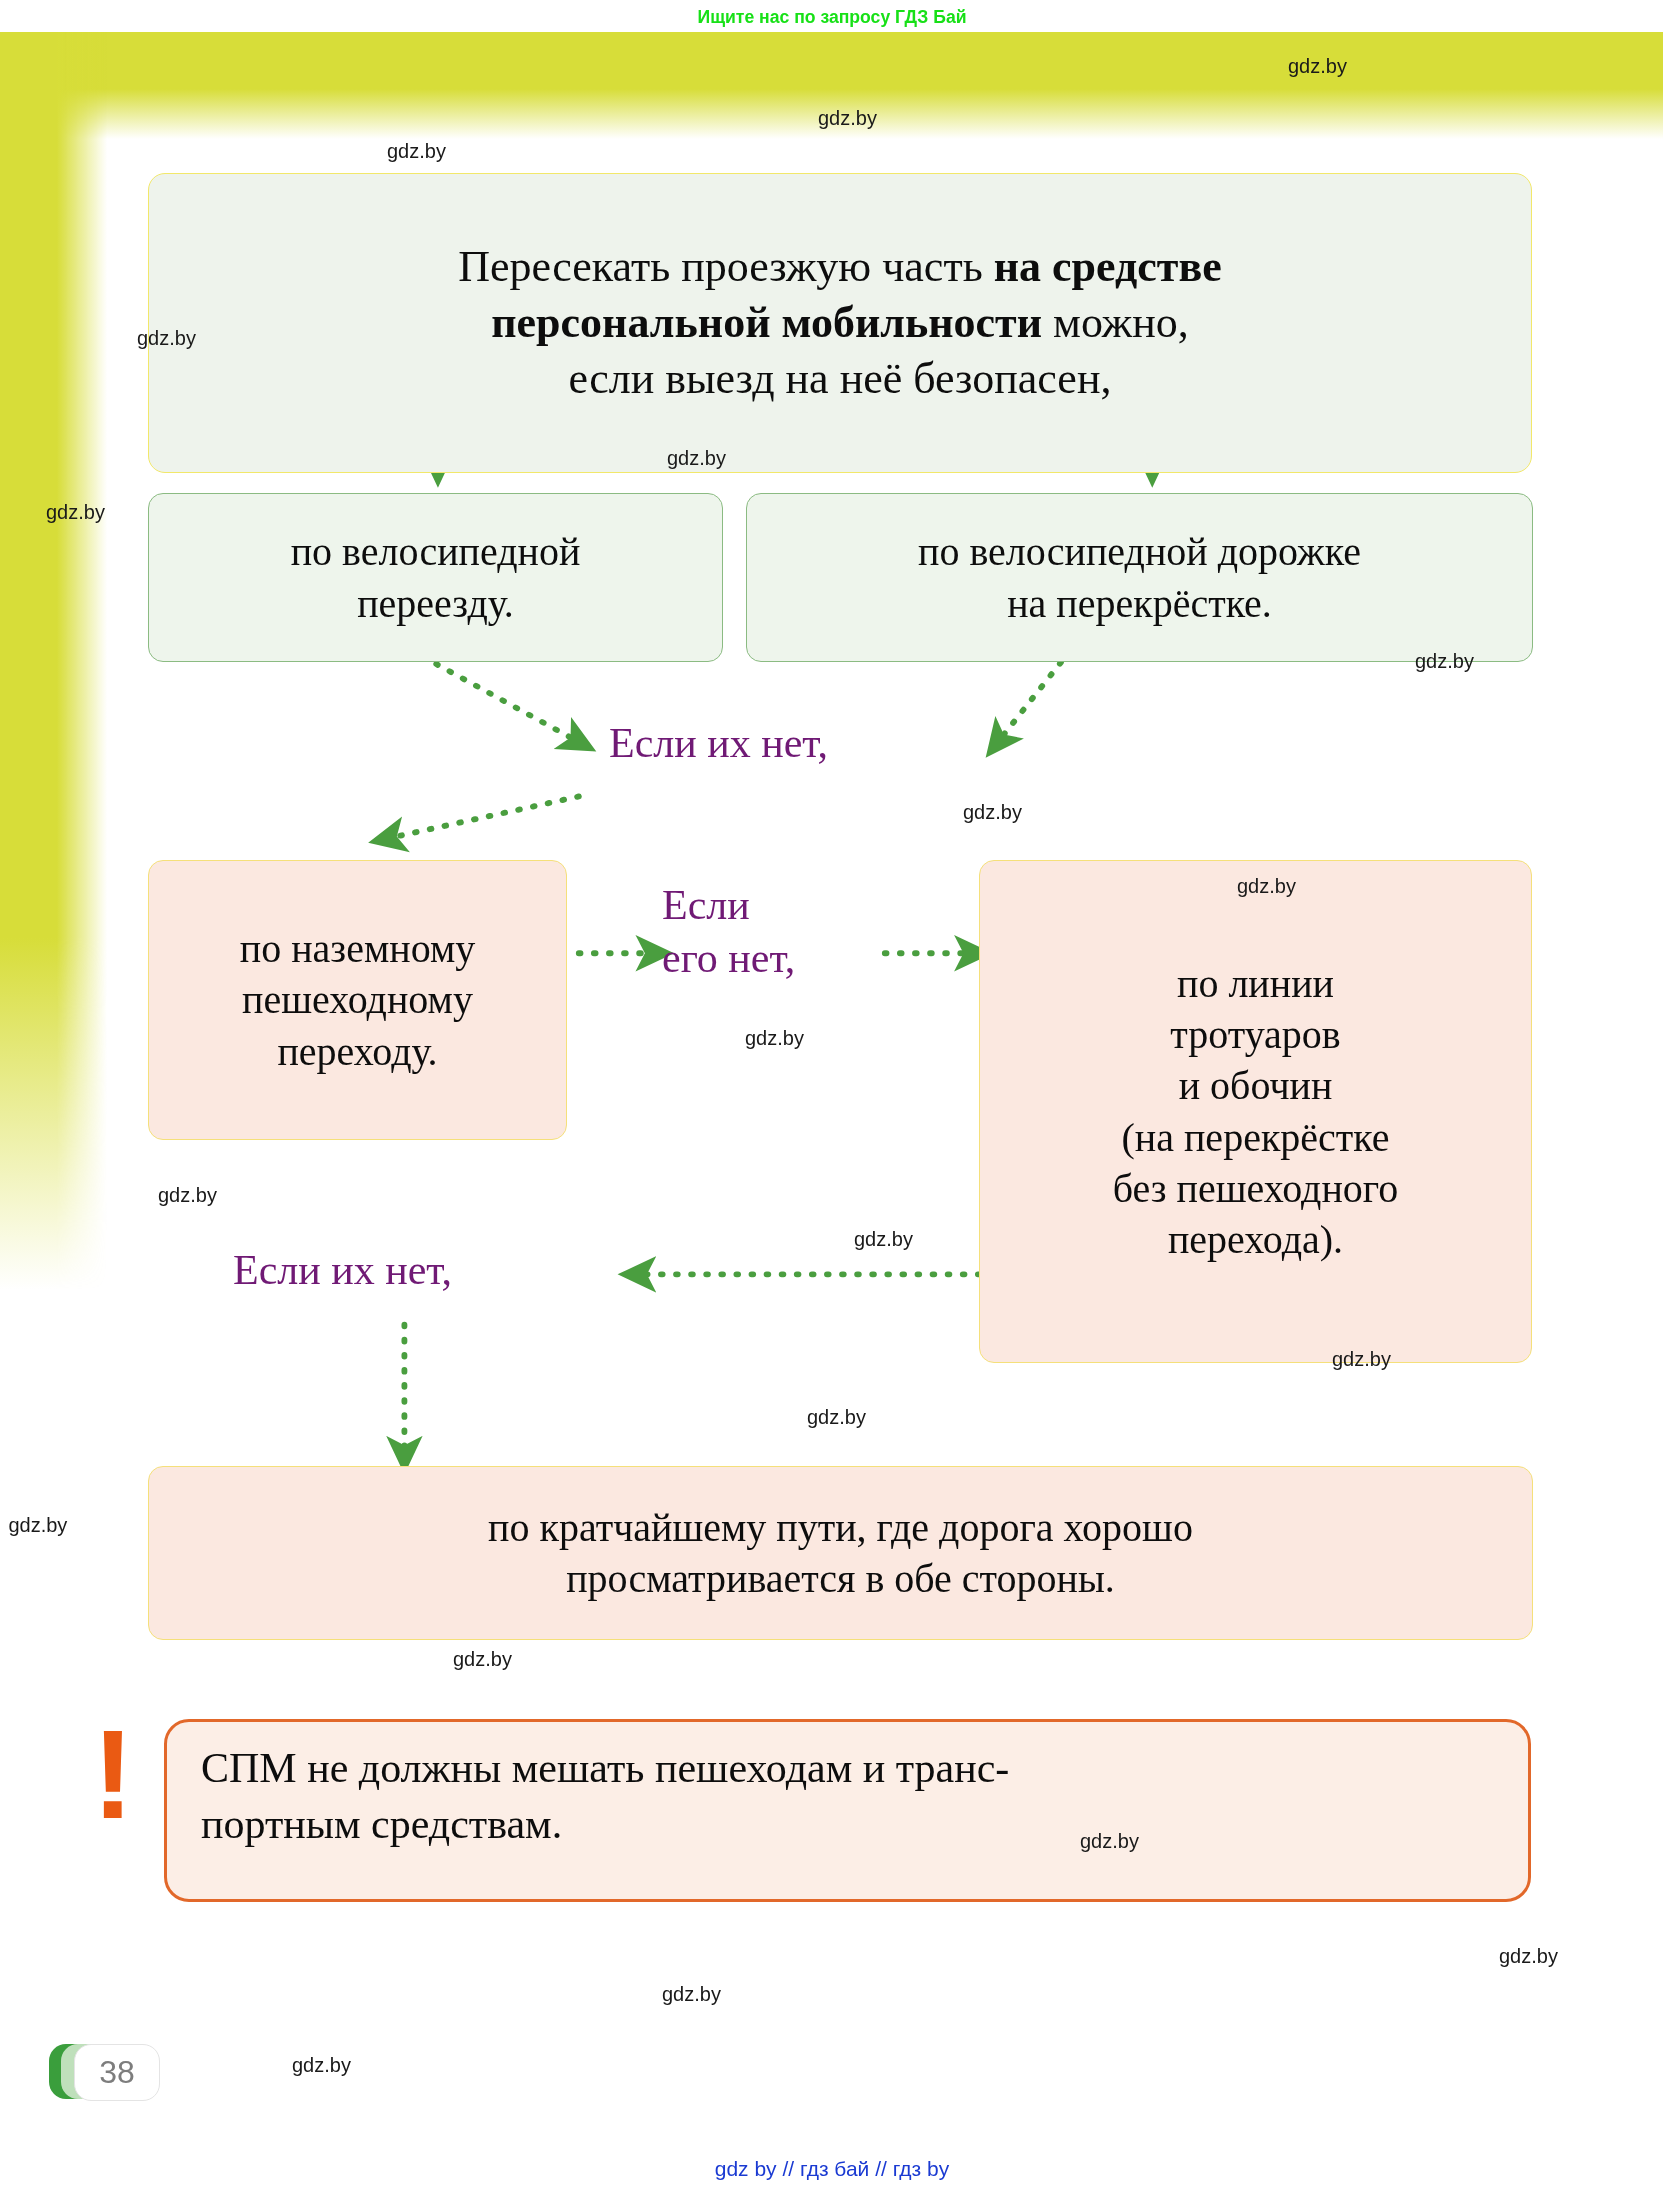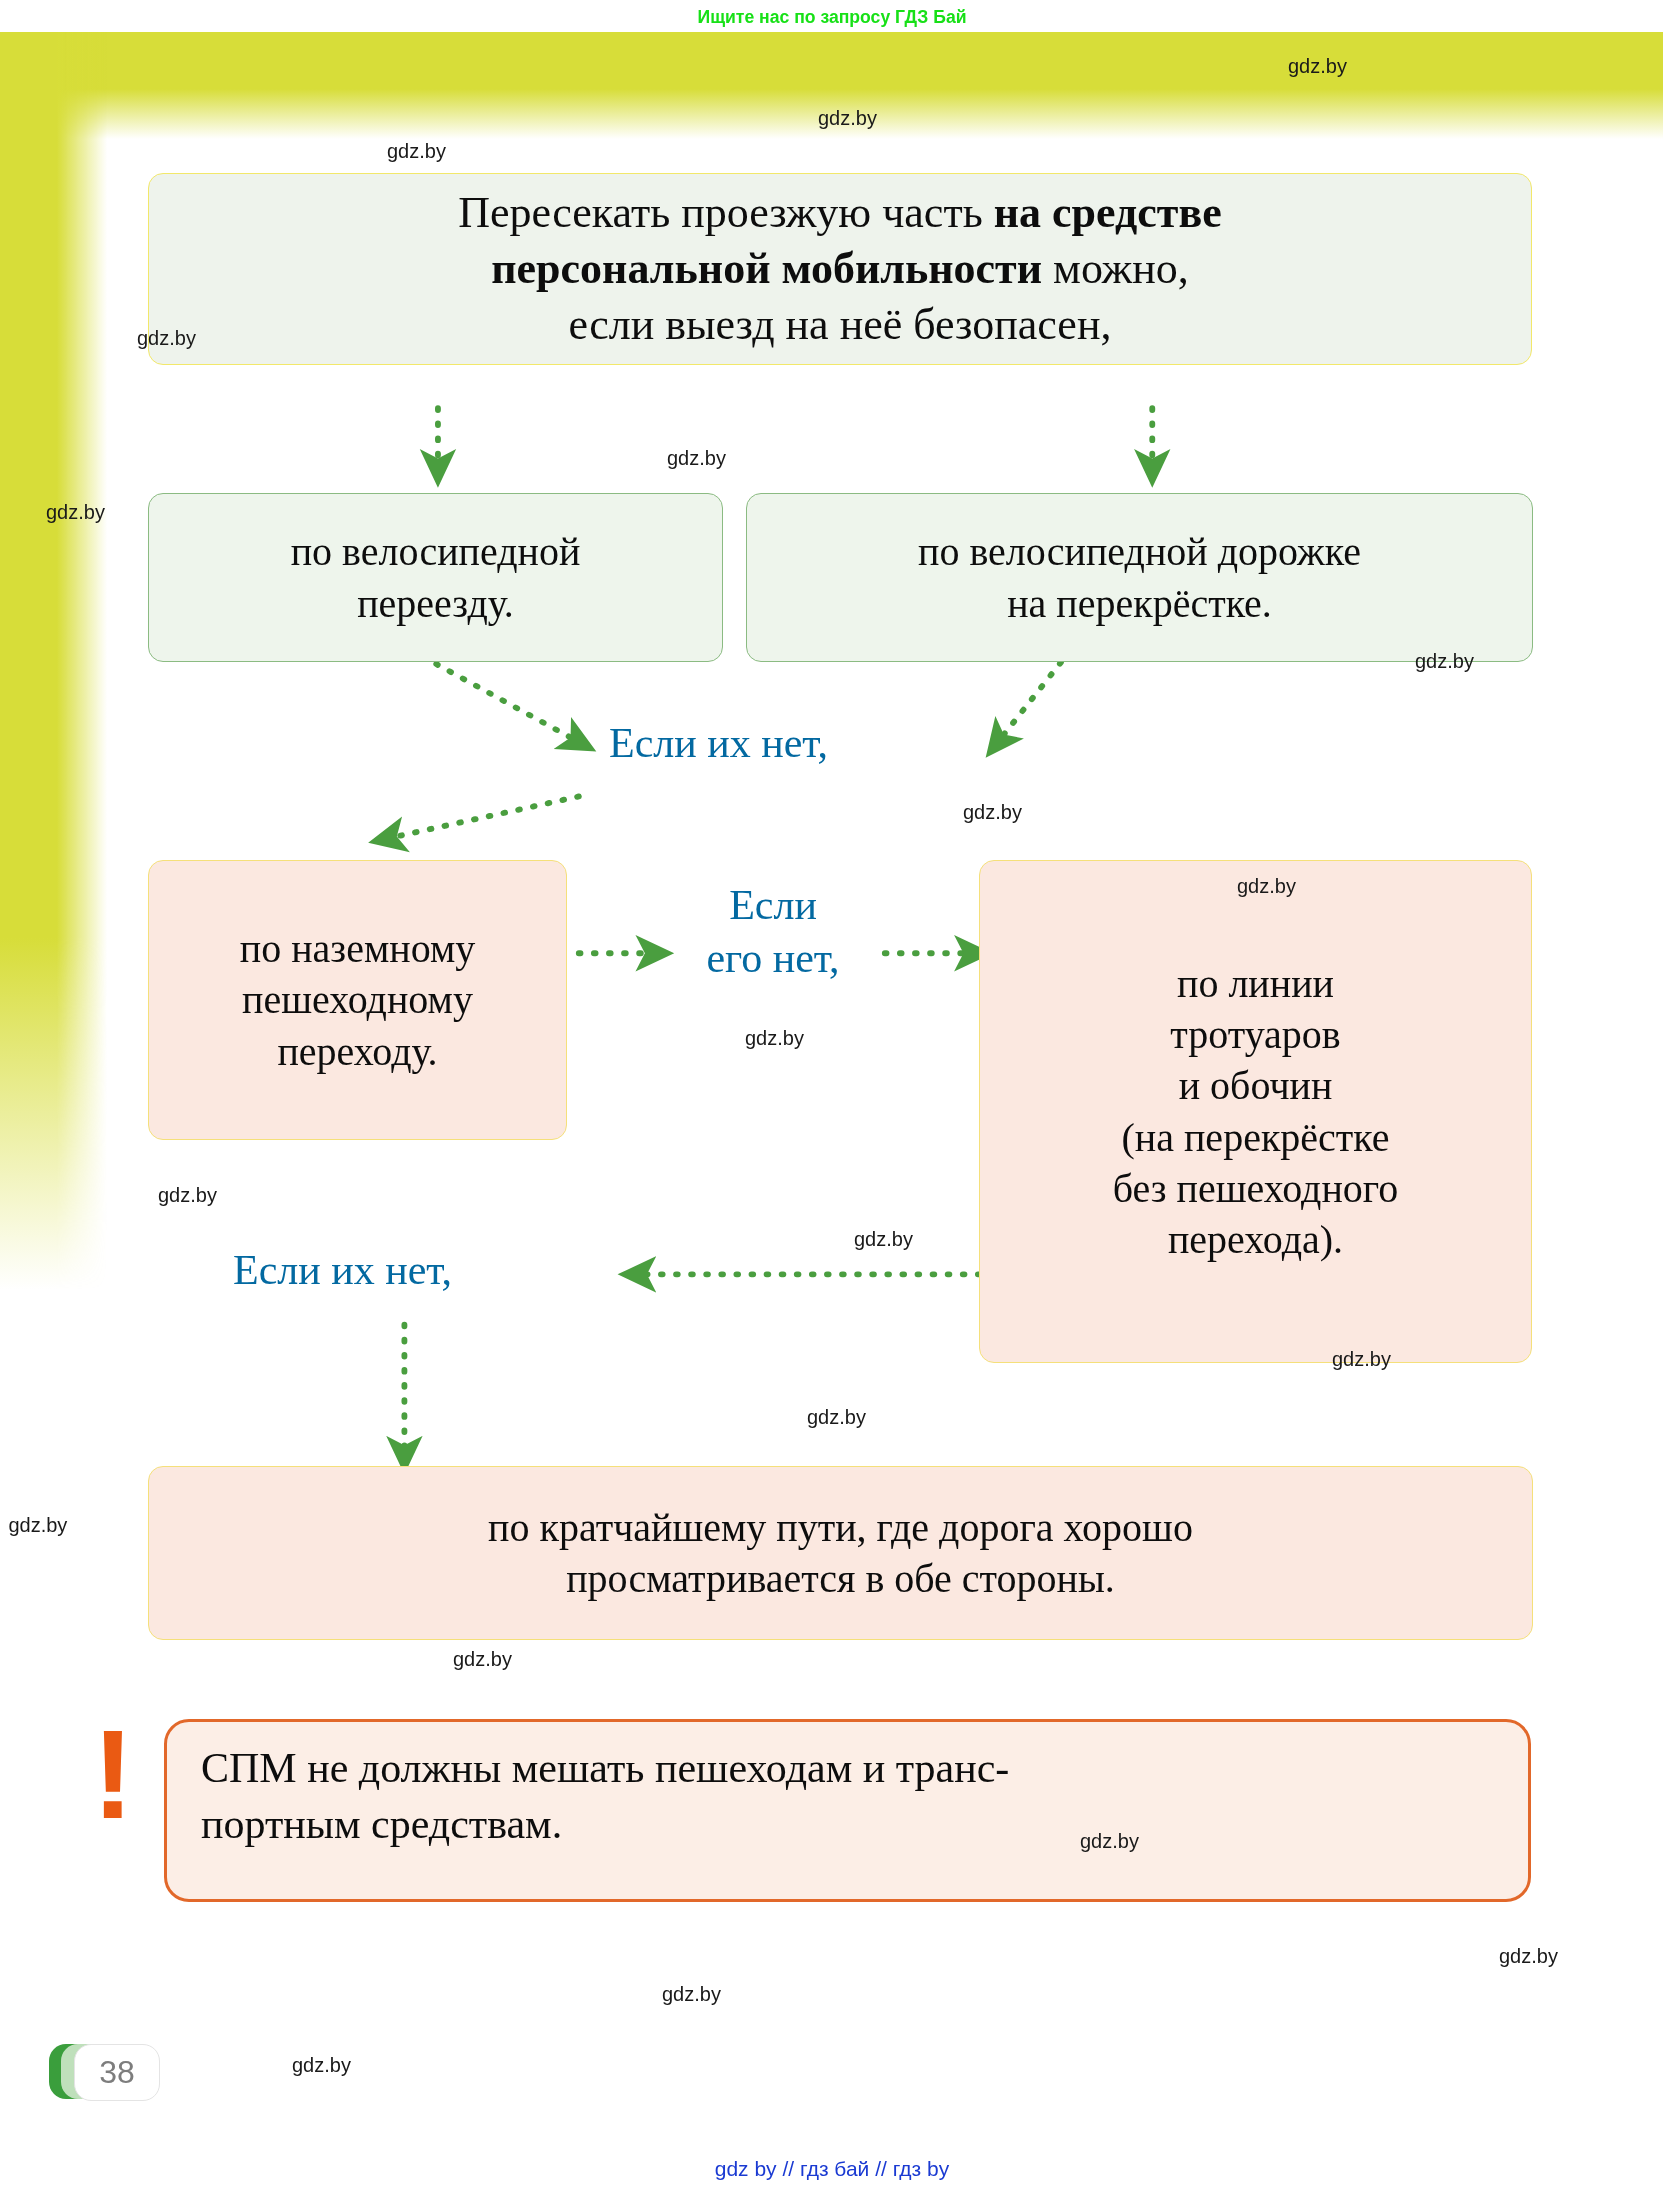--- a/index.html
+++ b/index.html
@@ -112,23 +112,22 @@
     border: 1.7px solid #8bbb82;
   }
   .box--pink {
     background: #fbe8e0;
     border: 1.7px solid #f5e07a;
   }
 
   
   .flow-label {
     position: absolute;
-    color: #0369a1;
+    color: #701a75;
     white-space: nowrap;
-    text-align: center;
     z-index: 25;
   }
 
   
   .warn-box {
     position: absolute;
     box-sizing: border-box;
     background: #fceee6;
     border: 3.4px solid #e2682a;
     border-radius: 25px;
@@ -242,21 +241,21 @@
       <path d="M690,1137 L780,1137"></path>
 
       <path d="M1055,1137 L1160,1137"></path>
 
       <path d="M1168,1520 L760,1520"></path>
 
       <path d="M482,1580 L482,1735"></path>
     </g>
   </svg>
 
-  <div class="box box--green-hdr" style="left:148px; top:173px; width:1384px; height:192px; padding:0 34px;">
+  <div class="box box--green-hdr" style="left:148px; top:173px; width:1384px; height:300px; padding:0 34px;border-radius:17px;">
     <div class="txt" style="font-size:44px;">
       <div>
         <span>Пересекать проезжую часть </span><b>на средстве</b>
       </div>
       <div>
         <b>персональной мобильности</b><span> можно,</span>
       </div>
       <div>если выезд на неё безопасен,</div>
     </div>
   </div>

